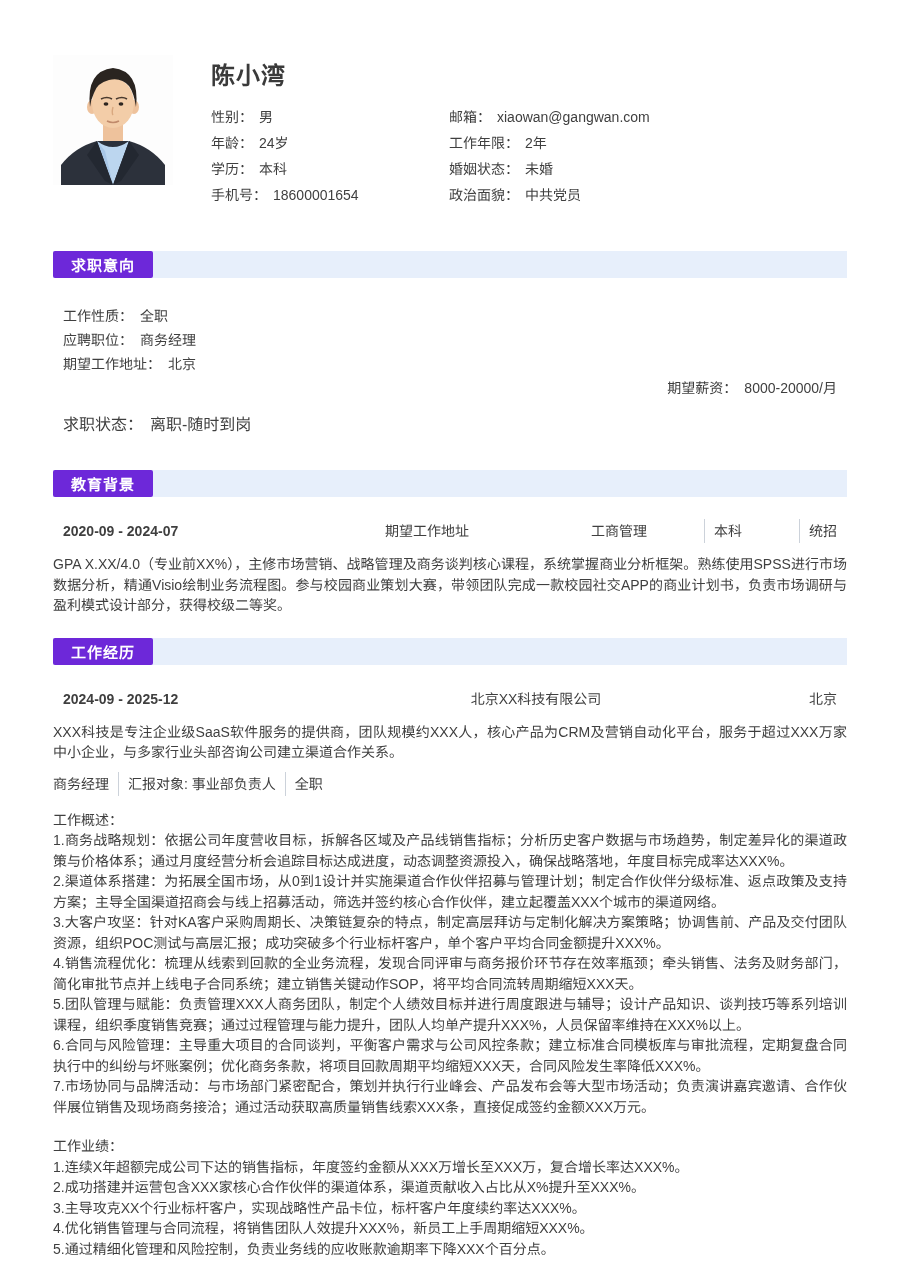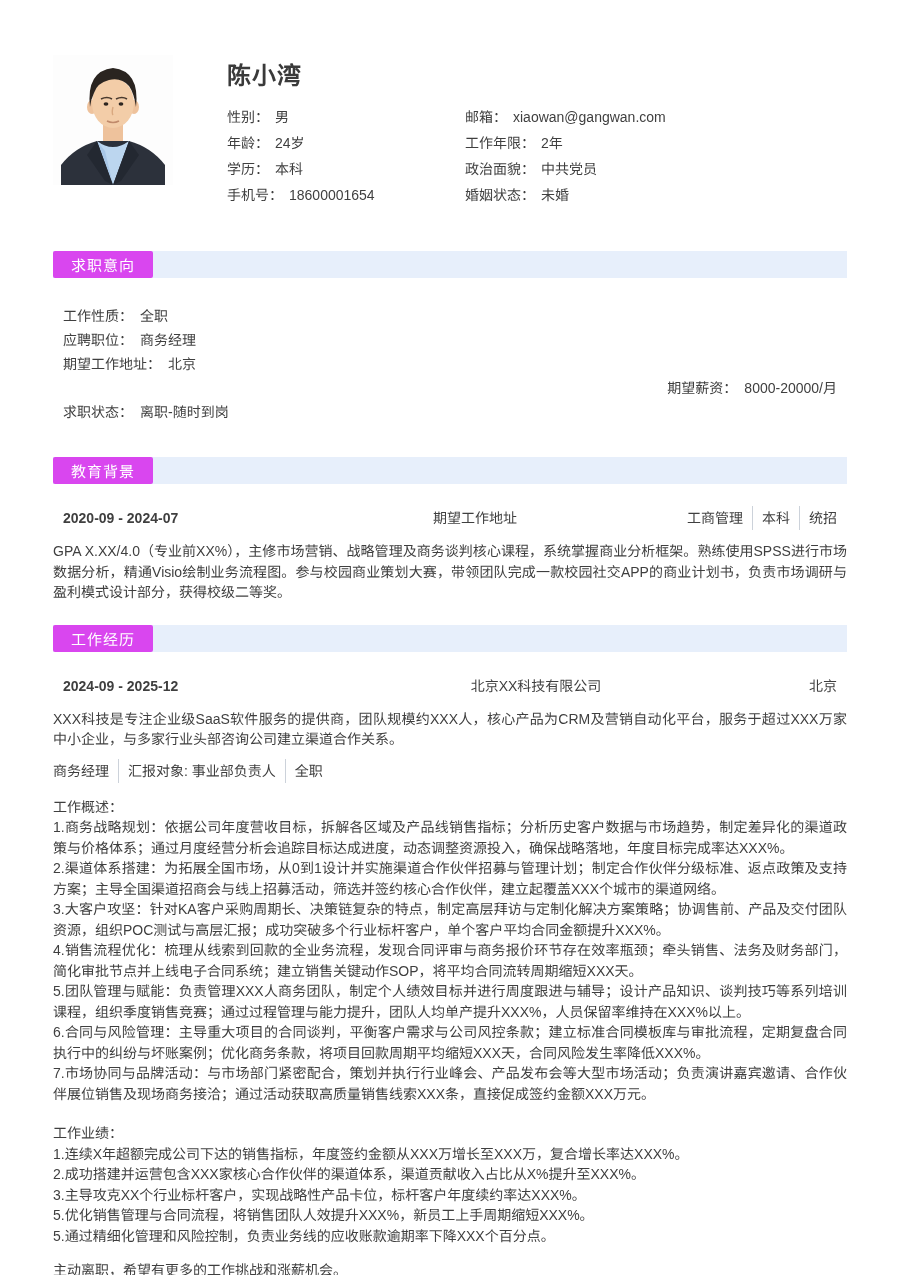--- a/index.html
+++ b/index.html
@@ -14,76 +14,76 @@
   }
   .page { padding: 0 53px; }
 
   
   .header { display: flex; margin-top: 55px; }
   .photo {
     width: 120px; height: 130px; flex: 0 0 120px;
     background: #fdfdfd; overflow: hidden;
   }
   .photo svg { display: block; width: 120px; height: 130px; }
-  .header-info { margin-left: 54px; flex: 1; }
+  .header-info { margin-left: 38px; flex: 1; }
   .name { font-size: 24px; font-weight: bold; color: #3a3a3a; margin-top: 1px; margin-bottom: 13px; letter-spacing: 1px; }
   .info-cols { display: flex; }
   .info-col-left { width: 238px; }
   .info-col-right { flex: 1; }
   .info-row { font-size: 14px; line-height: 26px; white-space: nowrap; }
   .info-row .lbl { color: #3f3f3f; }
   .info-row .val { margin-left: 6px; }
 
   
   .section-bar {
     height: 27px; background: #e7effb;
     display: flex; align-items: stretch;
   }
   .section-badge {
     min-width: 100px; padding: 0 18px;
-    background: #d946ef; color: #ffffff;
-    font-size: 15px; font-weight: normal;
+    background: #6d28d9; color: #ffffff;
+    font-size: 15px; font-weight: bold;
     display: flex; align-items: center; justify-content: center;
     border-radius: 2px; letter-spacing: 1px;
   }
   .bar-intent   { margin-top: 43px; }
   .bar-edu      { margin-top: 33px; }
   .bar-work     { margin-top: 22px; }
   .bar-project  { margin-top: 22px; }
 
   
   .meta-row {
     display: flex; align-items: center;
     font-size: 14px; line-height: 24px;
     padding: 0 10px;
   }
   .meta-left   { flex: 0 0 200px; text-align: left; white-space: nowrap; font-weight: bold; }
   .meta-center { flex: 1; text-align: center; white-space: nowrap; }
-  .meta-right  { flex: 0 0 auto; text-align: right; white-space: nowrap; }
+  .meta-right  { flex: 0 0 auto; text-align: right; white-space: nowrap; gap: 48px; }
 
   .para {
     font-size: 14px; line-height: 20.5px;
     text-align: justify;
     margin-top: 11px;
   }
 
   .sep-group { display: inline-flex; align-items: center; }
   .sep-group .sep-item { padding: 0 9px; }
   .sep-group .sep-item:first-child { padding-left: 0; }
   .sep-group .sep-item + .sep-item { border-left: 1px solid #ccd2da; }
   .sep-group .sep-item:last-child { padding-right: 0; }
 
   
   .intent-row1 { display: flex; margin-top: 26px; font-size: 14px; line-height: 24px; padding: 0 10px; flex-direction: column; }
   .intent-row1 .cell { white-space: nowrap; }
   .cell-1 { width: 193px; }
   .cell-2 { width: 191px; }
   .cell-3 { width: 214px; }
   .cell-4 { flex: 1; text-align: right; }
-  .intent-row2 { display: flex; font-size: 14px; line-height: 24px; padding: 0 10px; }
+  .intent-row2 { display: flex; margin-top: 13px; font-size: 16px; line-height: 24px; padding: 0 10px; }
   .kv .lbl { color: #3f3f3f; }
   .kv .val { margin-left: 7px; }
 
   .edu-meta { margin-top: 22px; }
   .work-meta { margin-top: 22px; }
 
   .position-row { margin-top: 9px; font-size: 14px; line-height: 24px; }
 
   .block { margin-top: 14px; }
   .block p { font-size: 14px; line-height: 20.5px; text-align: justify; }
@@ -133,22 +133,22 @@
       <div class="info-cols">
         <div class="info-col-left">
           <div class="info-row"><span class="lbl">性别：</span><span class="val">男</span></div>
           <div class="info-row"><span class="lbl">年龄：</span><span class="val">24岁</span></div>
           <div class="info-row"><span class="lbl">学历：</span><span class="val">本科</span></div>
           <div class="info-row"><span class="lbl">手机号：</span><span class="val">18600001654</span></div>
         </div>
         <div class="info-col-right">
           <div class="info-row"><span class="lbl">邮箱：</span><span class="val">xiaowan@gangwan.com</span></div>
           <div class="info-row"><span class="lbl">工作年限：</span><span class="val">2年</span></div>
+          <div class="info-row"><span class="lbl">婚姻状态：</span><span class="val">未婚</span></div>
           <div class="info-row"><span class="lbl">政治面貌：</span><span class="val">中共党员</span></div>
-          <div class="info-row"><span class="lbl">婚姻状态：</span><span class="val">未婚</span></div>
         </div>
       </div>
     </div>
   </div>
 
   
   <div class="section-bar bar-intent">
     <div class="section-badge">求职意向</div>
   </div>
   <div class="intent-row1">
@@ -201,21 +201,21 @@
     <p>5.团队管理与赋能：负责管理XXX人商务团队，制定个人绩效目标并进行周度跟进与辅导；设计产品知识、谈判技巧等系列培训课程，组织季度销售竞赛；通过过程管理与能力提升，团队人均单产提升XXX%，人员保留率维持在XXX%以上。</p>
     <p>6.合同与风险管理：主导重大项目的合同谈判，平衡客户需求与公司风控条款；建立标准合同模板库与审批流程，定期复盘合同执行中的纠纷与坏账案例；优化商务条款，将项目回款周期平均缩短XXX天，合同风险发生率降低XXX%。</p>
     <p>7.市场协同与品牌活动：与市场部门紧密配合，策划并执行行业峰会、产品发布会等大型市场活动；负责演讲嘉宾邀请、合作伙伴展位销售及现场商务接洽；通过活动获取高质量销售线索XXX条，直接促成签约金额XXX万元。</p>
   </div>
 
   <div class="block achievements">
     <div class="block-title">工作业绩：</div>
     <p>1.连续X年超额完成公司下达的销售指标，年度签约金额从XXX万增长至XXX万，复合增长率达XXX%。</p>
     <p>2.成功搭建并运营包含XXX家核心合作伙伴的渠道体系，渠道贡献收入占比从X%提升至XXX%。</p>
     <p>3.主导攻克XX个行业标杆客户，实现战略性产品卡位，标杆客户年度续约率达XXX%。</p>
-    <p>5.优化销售管理与合同流程，将销售团队人效提升XXX%，新员工上手周期缩短XXX%。</p>
+    <p>4.优化销售管理与合同流程，将销售团队人效提升XXX%，新员工上手周期缩短XXX%。</p>
     <p>5.通过精细化管理和风险控制，负责业务线的应收账款逾期率下降XXX个百分点。</p>
   </div>
 
   <div class="leave-reason">主动离职，希望有更多的工作挑战和涨薪机会。</div>
 
   
   
   
 
 </div>

